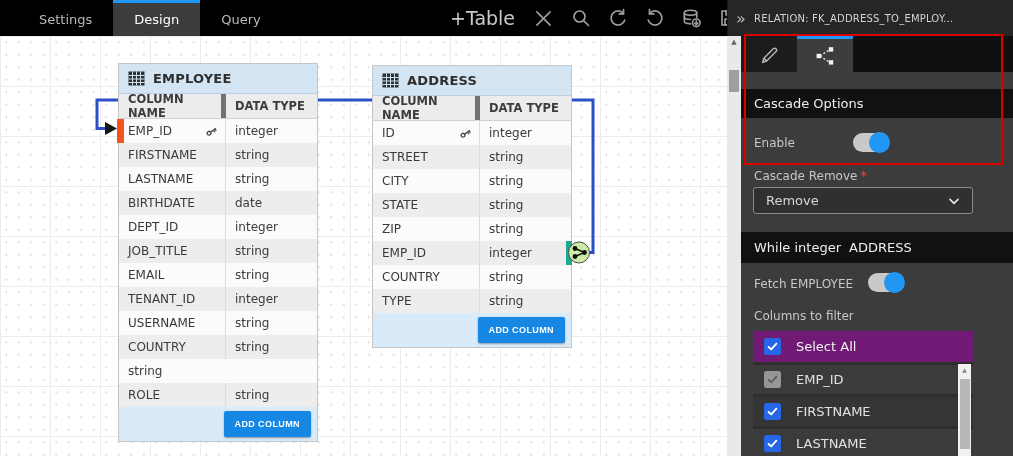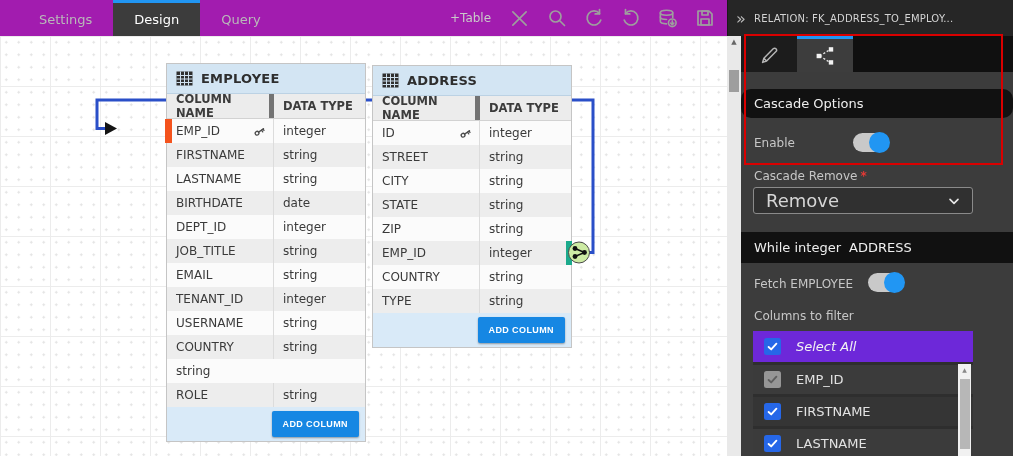--- a/index.html
+++ b/index.html
@@ -1,43 +1,43 @@
 <!DOCTYPE html>
 <html><head>
 <meta charset="utf-8">
 <style>
   * { margin:0; padding:0; box-sizing:border-box; }
   html,body { width:1013px; height:456px; overflow:hidden; }
   body { font-family:"DejaVu Sans","Liberation Sans",sans-serif; position:relative; background:#fff; }
 
   
-  .topbar { position:absolute; left:0; top:0; width:1013px; height:36px; background:#a21caf; z-index:10; }
+  .topbar { position:absolute; left:0; top:0; width:1013px; height:36px; background:#000000; z-index:10; }
   .main-tabs { position:absolute; left:18px; top:0; height:36px; display:flex; align-items:stretch; }
   .main-tab { color:#b9b9b9; font-size:13px; padding:0 21px; display:flex; align-items:center; cursor:pointer; border-top:3px solid transparent; }
   .main-tab.active { background:#3c3c3c; color:#fff; border-top:3px solid #2196f3; }
   .toolbar { position:absolute; left:450px; top:0; height:36px; display:flex; align-items:center; gap:16px; }
-  .tool-label { color:#c9c9c9; font-size:12px; padding-right:2px; }
+  .tool-label { color:#c9c9c9; font-size:19px; padding-right:2px; }
   .tool-ic { width:21px; height:21px; display:flex; align-items:center; justify-content:center; cursor:pointer; }
   .tool-ic svg { stroke:#9e9e9e; fill:none; stroke-width:1.7; stroke-linecap:round; stroke-linejoin:round; }
   .panel-head { position:absolute; left:727px; top:0; width:286px; height:36px; background:#262626; border-left:1px solid #1a1a1a; display:flex; align-items:center; }
   .collapse-btn { color:#b9b9b9; font-size:16px; width:26px; text-align:center; cursor:pointer; }
   .panel-title { color:#d3d3d3; font-size:10px; letter-spacing:.2px; white-space:nowrap; }
 
   
   .canvas { position:absolute; left:0; top:36px; width:727px; height:420px; background-color:#fff;
     background-image:
       linear-gradient(#ececec 1px, transparent 1px),
       linear-gradient(90deg, #ececec 1px, transparent 1px),
       radial-gradient(circle, #e3e3e3 1px, transparent 1.2px);
     background-size:50px 50px, 50px 50px, 12.5px 12.5px; }
   .rel-svg { position:absolute; left:0; top:0; width:727px; height:420px; }
   .rel-under { z-index:1; } .rel-over { z-index:3; }
 
   .db-table { position:absolute; width:200px; background:#fff; border:1px solid #c5c5c5; z-index:2; font-size:12px; }
-  .db-table.tbl0 { left:118px; top:27px;margin-left:48px; }
+  .db-table.tbl0 { left:118px; top:27px; }
   .db-table.tbl1 { left:372px; top:29px; }
   .t-head { height:30px; background:#d3e5f3; border-bottom:1px solid #bcd2e4; display:flex; align-items:center; padding-left:9px; gap:8px; cursor:move; }
   .t-title { font-weight:bold; font-size:13px; color:#2e2e2e; letter-spacing:.2px; }
   .t-colhead { height:25px; display:flex; background:#ececec; border-bottom:1px solid #d2d2d2; font-weight:bold; font-size:11.5px; color:#3c3c3c; }
   .t-colhead .c1 { width:107px; padding-left:9px; display:flex; align-items:center; border-right:5px solid #737373; }
   .t-colhead .c2 { flex:1; padding-left:9px; display:flex; align-items:center; }
   .t-row { height:24px; display:flex; position:relative; background:#fbfbfb; color:#3a3a3a; }
   .t-row.alt { background:#ededed; }
   .t-row .cell { display:flex; align-items:center; }
   .t-row .name { width:107px; padding-left:9px; border-right:1px solid #dcdcdc; justify-content:space-between; padding-right:7px; }
@@ -56,37 +56,37 @@
   .v-scroll .thumb { position:absolute; top:34px; left:2px; width:10px; height:22px; background:#9e9e9e; cursor:pointer; }
   .panel-content { position:absolute; left:14px; top:0; width:272px; height:420px; }
 
   .ptabs { position:absolute; left:0; top:0; width:272px; height:36px; background:#101010; display:flex; }
   .ptab { width:56px; height:36px; display:flex; align-items:center; justify-content:center; cursor:pointer; border-top:3px solid transparent; background:#1c1c1c; }
   .ptab.active { background:#3d3d3d; border-top:3px solid #2196f3; }
   .ptab + .ptab { margin-left:0; }
   .ptabs .spacer { flex:1; background:#101010; }
 
   .sec-head { position:absolute; left:0; width:272px; height:29px; background:#111; color:#efefef; font-size:13px; display:flex; align-items:center; padding-left:13px; gap:8px; }
-  .sec-co { top:53px;border-radius:10px; }
+  .sec-co { top:53px; }
   .sec-wf { top:196px; height:31px; }
   .lbl { color:#c7c7c7; font-size:12px; position:absolute; left:13px; }
   .req { color:#e53935; font-weight:bold; margin-left:3px; }
 
   .toggle { position:absolute; width:36px; height:19px; border-radius:10px; background:#c9c9c9; cursor:pointer; }
   .toggle .knob { position:absolute; right:-1px; top:-1px; width:21px; height:21px; border-radius:50%; background:#2196f3; }
   .tg-enable { left:112px; top:97px; }
   .tg-fetch { left:127px; top:237px; }
 
   .dd { position:absolute; left:12px; top:151px; width:220px; height:27px; background:#303030; border:1px solid #8a8a8a; border-radius:3px; display:flex; align-items:center; padding:0 10px 0 12px; cursor:pointer; }
-  .dd .dd-val { color:#d6d6d6; font-size:18px; flex:1; }
+  .dd .dd-val { color:#d6d6d6; font-size:13px; flex:1; }
   .dd svg { stroke:#e8e8e8; fill:none; stroke-width:2.4; stroke-linecap:round; stroke-linejoin:round; }
 
   .col-list { position:absolute; left:12px; top:295px; width:220px; height:125px; overflow:hidden; }
   .cl-row { height:32px; display:flex; align-items:center; gap:15px; padding-left:11px; background:#3b3b3b; color:#e2e2e2; font-size:13px; }
-  .cl-row.head { height:31px; background:#6d28d9; color:#f2f2f2;font-style:italic; }
+  .cl-row.head { height:31px; background:#701a75; color:#f2f2f2; }
   .cl-row.item { border-top:3px solid #2e2e2e; }
   .cl-row.item.odd { background:#353535; }
   .cbox { width:17px; height:17px; border-radius:2.5px; background:#2667e8; display:flex; align-items:center; justify-content:center; cursor:pointer; flex:0 0 auto; }
   .cbox.disabled { background:#969696; }
   .cbox svg { stroke:#fff; fill:none; stroke-width:2.3; stroke-linecap:round; stroke-linejoin:round; }
   .cbox.disabled svg { stroke:#5e5e5e; }
   .list-scroll { position:absolute; right:2px; top:33px; width:13px; bottom:0; background:#f1f1f1; }
   .list-scroll .arr { position:absolute; top:2px; left:0; width:13px; text-align:center; font-size:6px; color:#888; cursor:pointer; }
   .list-scroll .thumb { position:absolute; top:15px; left:1.5px; width:10px; height:70px; background:#b7b7b7; cursor:pointer; }
 

